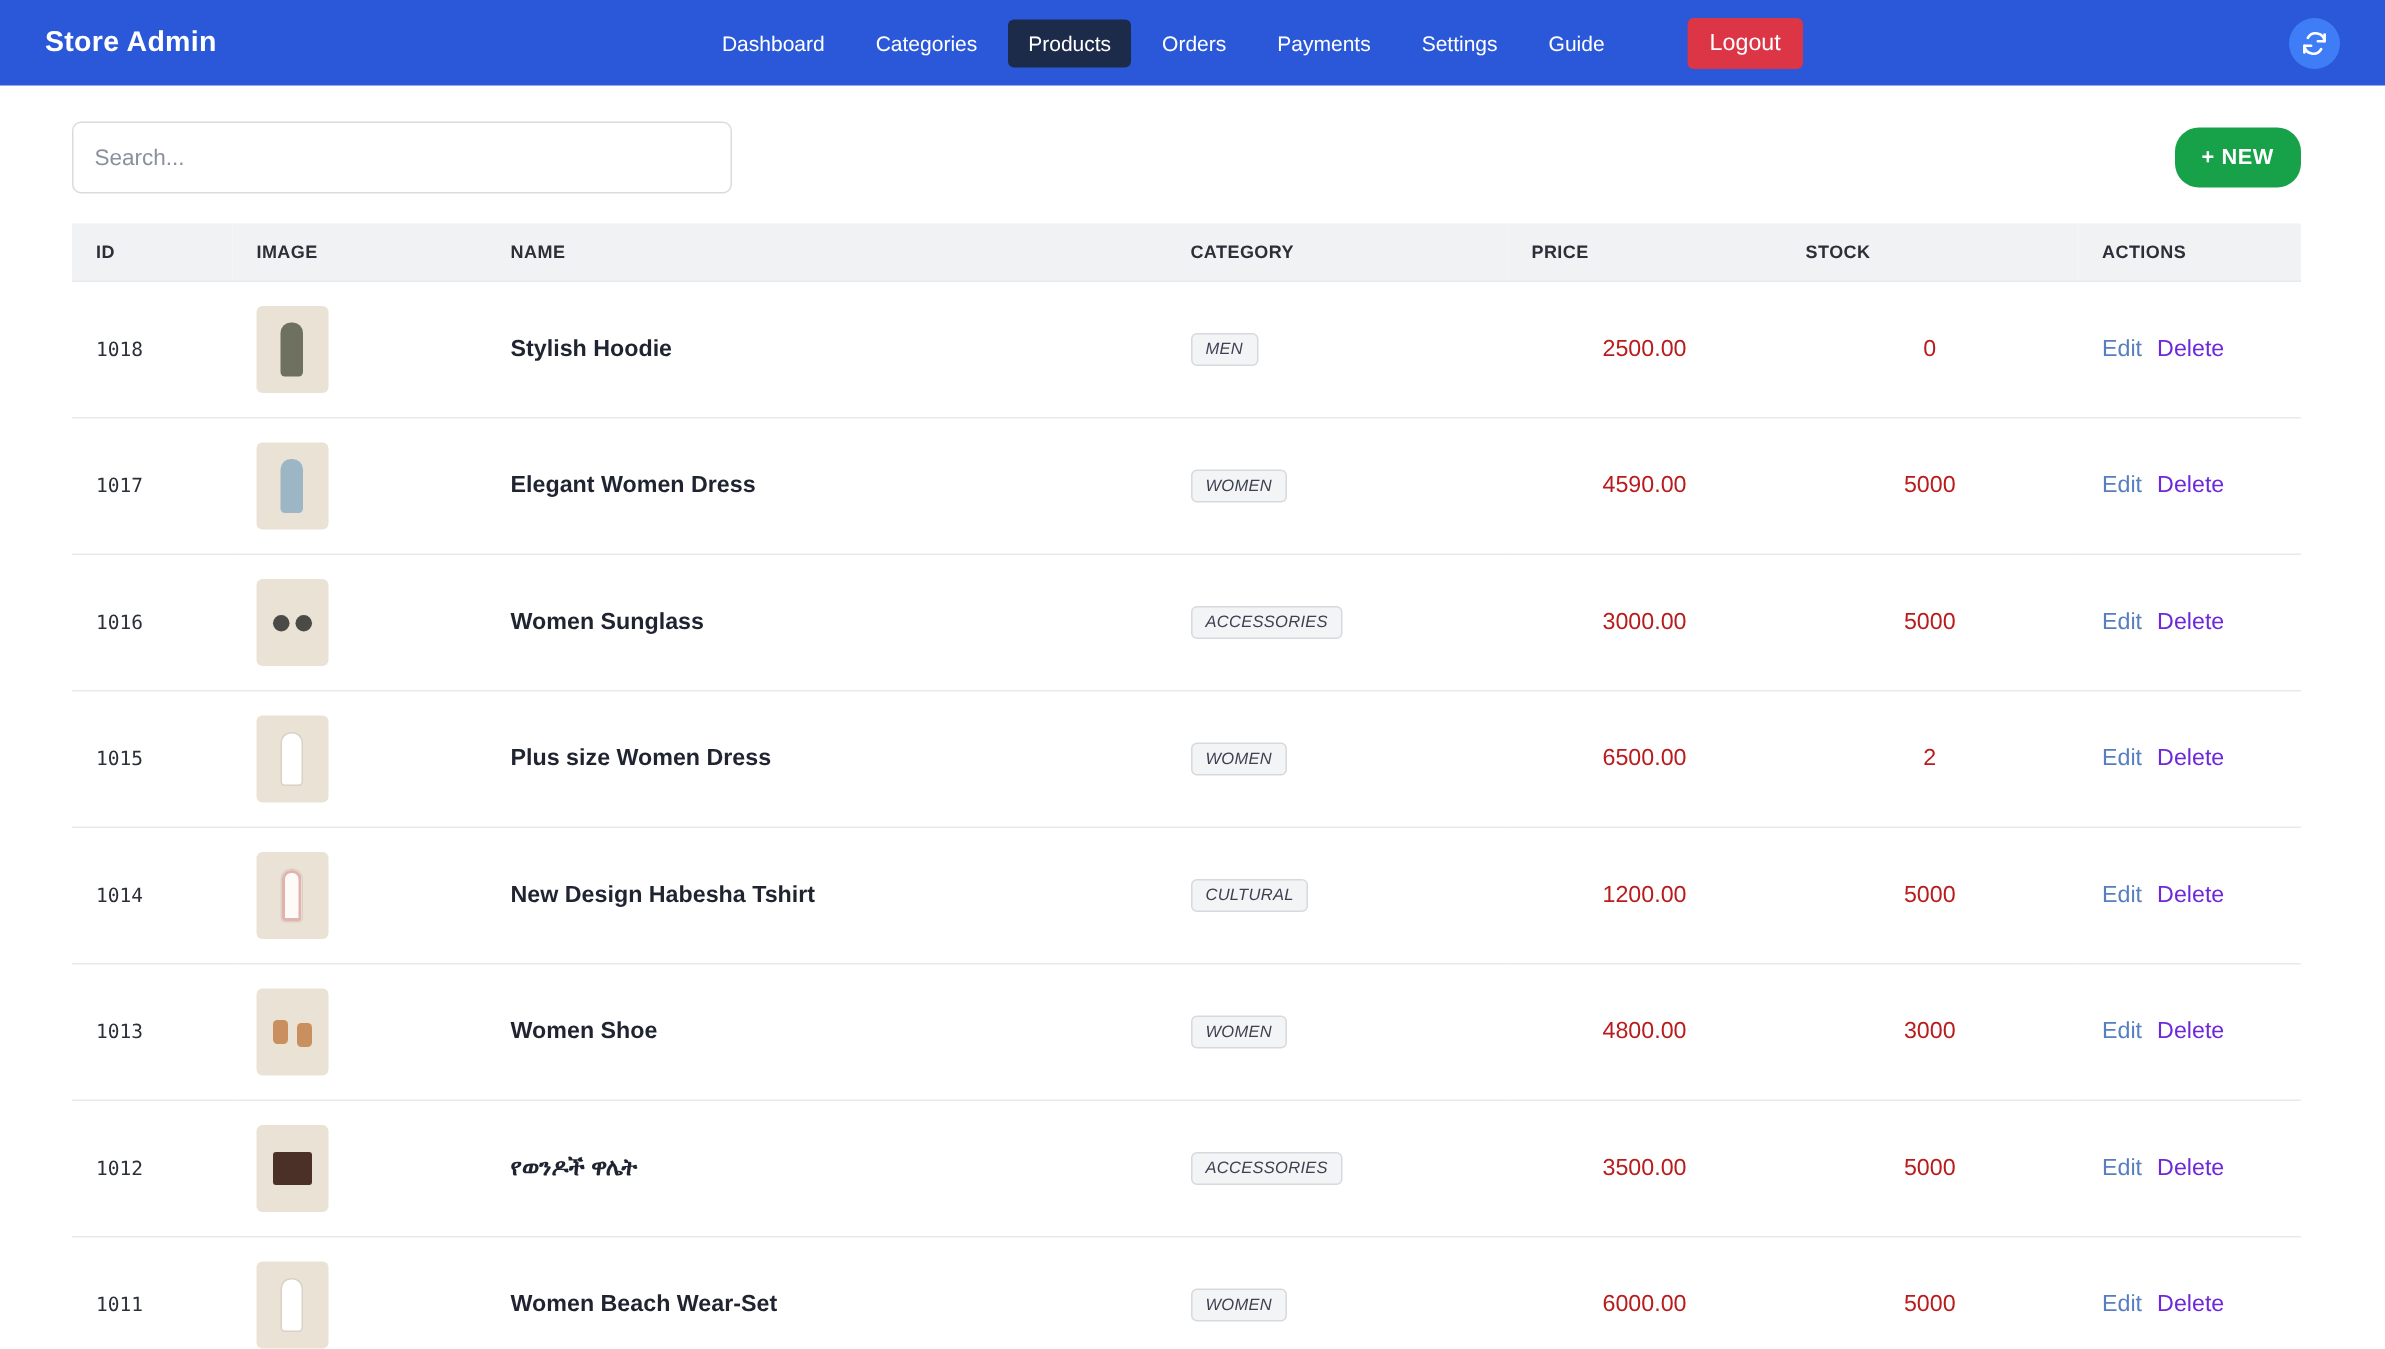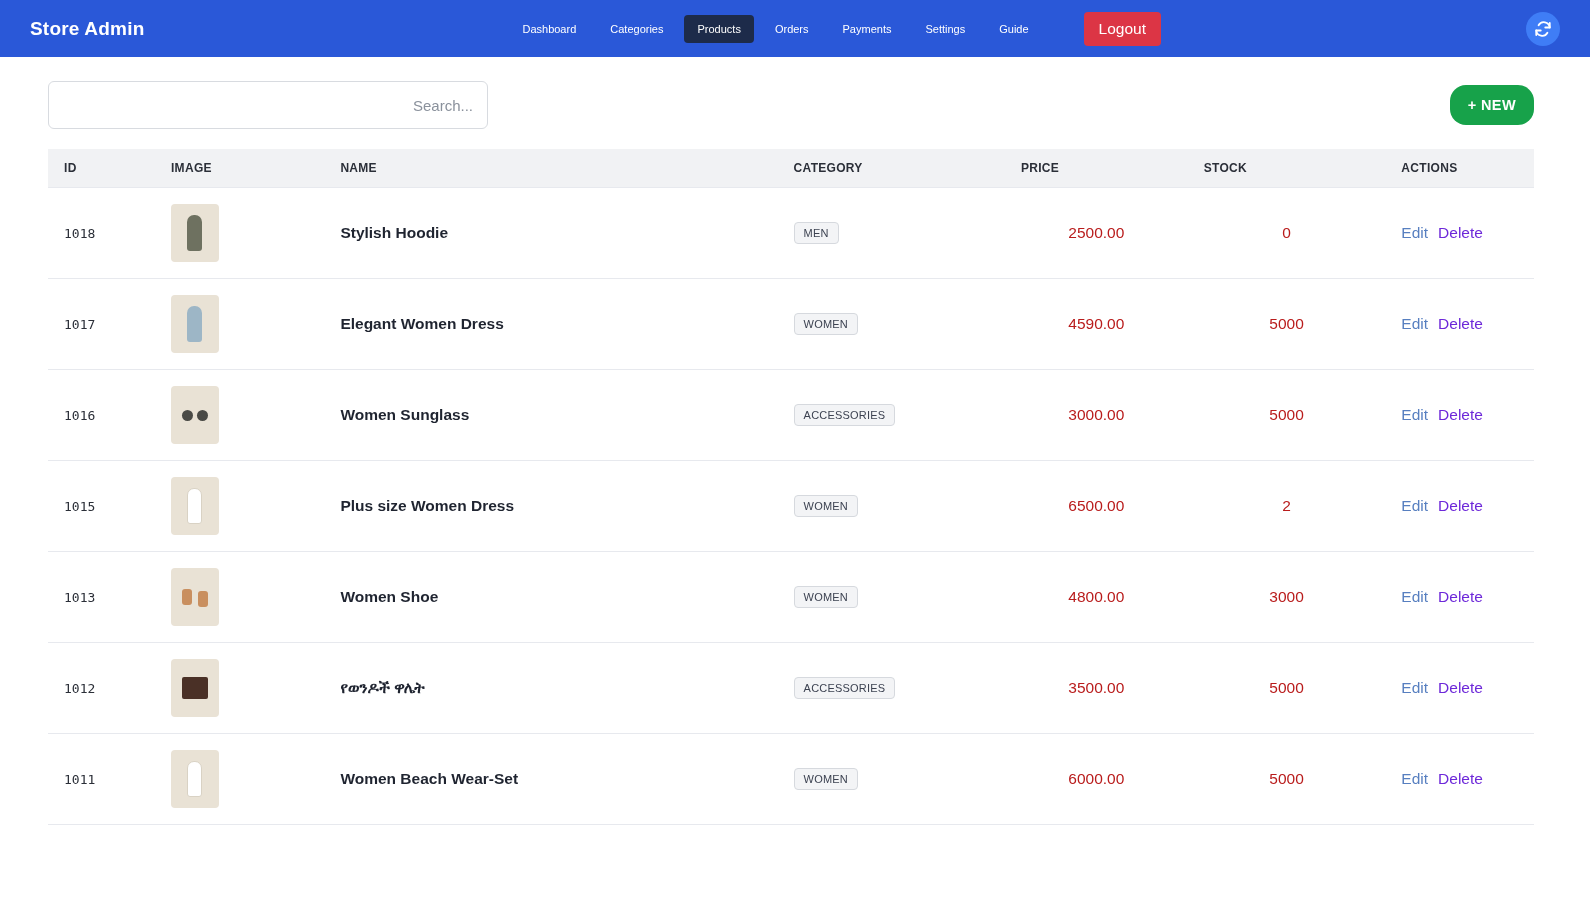--- a/index.html
+++ b/index.html
@@ -4,50 +4,50 @@
 <style>
   * { margin:0; padding:0; box-sizing:border-box; }
   html,body { width:1590px; min-height:899px; background:#ffffff;
     font-family:"Liberation Sans", sans-serif; color:#212631; }
 
   
   .navbar { height:57px; background:#2a58d8; display:flex; align-items:center;
     padding:0 30px; }
   .brand { color:#ffffff; font-weight:bold; font-size:19px; letter-spacing:.2px; }
   .nav-center { flex:1; display:flex; justify-content:center; align-items:center; gap:8px; }
-  .nav-item { color:#ffffff; font-size:11px; padding:8px 13px; border-radius:4px;
+  .nav-item { color:#ffffff; font-size:14px; padding:8px 13px; border-radius:4px;
     cursor:pointer; white-space:nowrap;text-align:center; }
   .nav-item.active { background:#1d2b4a; }
   .logout-btn { background:#dc3545; color:#ffffff; font-size:15.5px; padding:8px 15px;
     border:none; border-radius:4px; cursor:pointer; margin-left:34px; }
   .refresh-btn { width:34px; height:34px; border-radius:50%; background:#3f7df6;
     border:none; display:flex; align-items:center; justify-content:center; cursor:pointer; }
   .refresh-btn svg { display:block; }
 
   
   .toolbar { display:flex; justify-content:space-between; align-items:center;
     padding:24px 56px 0 48px; }
   .search-input { width:440px; height:48px; border:1px solid #d8dbe0; border-radius:6px;
     padding:0 14px; font-size:15px; color:#212631; outline:none;
-    font-family:"Liberation Sans", sans-serif;text-align:right; }
+    font-family:"Liberation Sans", sans-serif; }
   .search-input::placeholder { color:#8a919c; }
   .new-btn { background:#17a24a; color:#ffffff; font-weight:bold; font-size:14.5px;
     letter-spacing:.4px; border:none; border-radius:16px; padding:12px 18px; cursor:pointer; }
 
   
   .table-wrap { margin:20px 56px 0 48px; }
   table { width:100%; border-collapse:collapse; }
   thead th { background:#f1f2f4; text-align:left; font-size:12px; font-weight:bold;
     color:#2b2f38; padding:12px 16px; letter-spacing:.3px; }
   tbody td { border-bottom:1px solid #e7e9ee; padding:16px; height:88px; vertical-align:middle; }
   tbody tr:first-child td { border-top:1px solid #e7e9ee; }
   .cell-id { font-family:"DejaVu Sans Mono", monospace; font-size:13px; color:#2b2f38; }
   .cell-name { font-size:15.5px; font-weight:bold; color:#1f2430; }
   .badge { display:inline-block; font-size:11px; color:#3c4251; background:#f3f4f6;
-    border:1px solid #d6d9de; border-radius:4px; padding:4px 9px; letter-spacing:.2px; }
+    border:1px solid #d6d9de; border-radius:4px; padding:4px 9px; letter-spacing:.2px;font-style:italic; }
   .cell-num { font-size:15.5px; color:#b91c1c;text-align:center; }
   .link { font-size:15.5px; text-decoration:none; cursor:pointer;margin-top:38px; }
   .link-edit { color:#577fc0; margin-right:10px; }
   .link-delete { color:#6d28d9; }
 
   
   .thumb { width:48px; height:58px; border-radius:4px; background:#e9e2d5;
     display:flex; align-items:center; justify-content:center; overflow:hidden; }
   .t-person .shape { width:15px; height:36px; border-radius:7px 7px 3px 3px; }
   .c-olive  { background:#6e7160; }
@@ -170,20 +170,33 @@
               <span class="shape c-white"></span>
             </div>
           </td>
         <td class="cell-name">Plus size Women Dress</td>
         <td><span class="badge">WOMEN</span></td>
         <td class="cell-num">6500.00</td>
         <td class="cell-num">2</td>
         <td><a class="link link-edit">Edit</a><a class="link link-delete">Delete</a></td>
       </tr>
 
+      <tr>
+        <td class="cell-id">1014</td>
+        <td>
+            <div class="thumb t-person">
+              <span class="shape c-red"></span>
+            </div>
+          </td>
+        <td class="cell-name">New Design Habesha Tshirt</td>
+        <td><span class="badge">CULTURAL</span></td>
+        <td class="cell-num">1200.00</td>
+        <td class="cell-num">5000</td>
+        <td><a class="link link-edit">Edit</a><a class="link link-delete">Delete</a></td>
+      </tr>
 
       <tr>
         <td class="cell-id">1013</td>
         <td>
             <div class="thumb t-shoes">
               <span class="shape"></span>
             </div>
           </td>
         <td class="cell-name">Women Shoe</td>
         <td><span class="badge">WOMEN</span></td>

